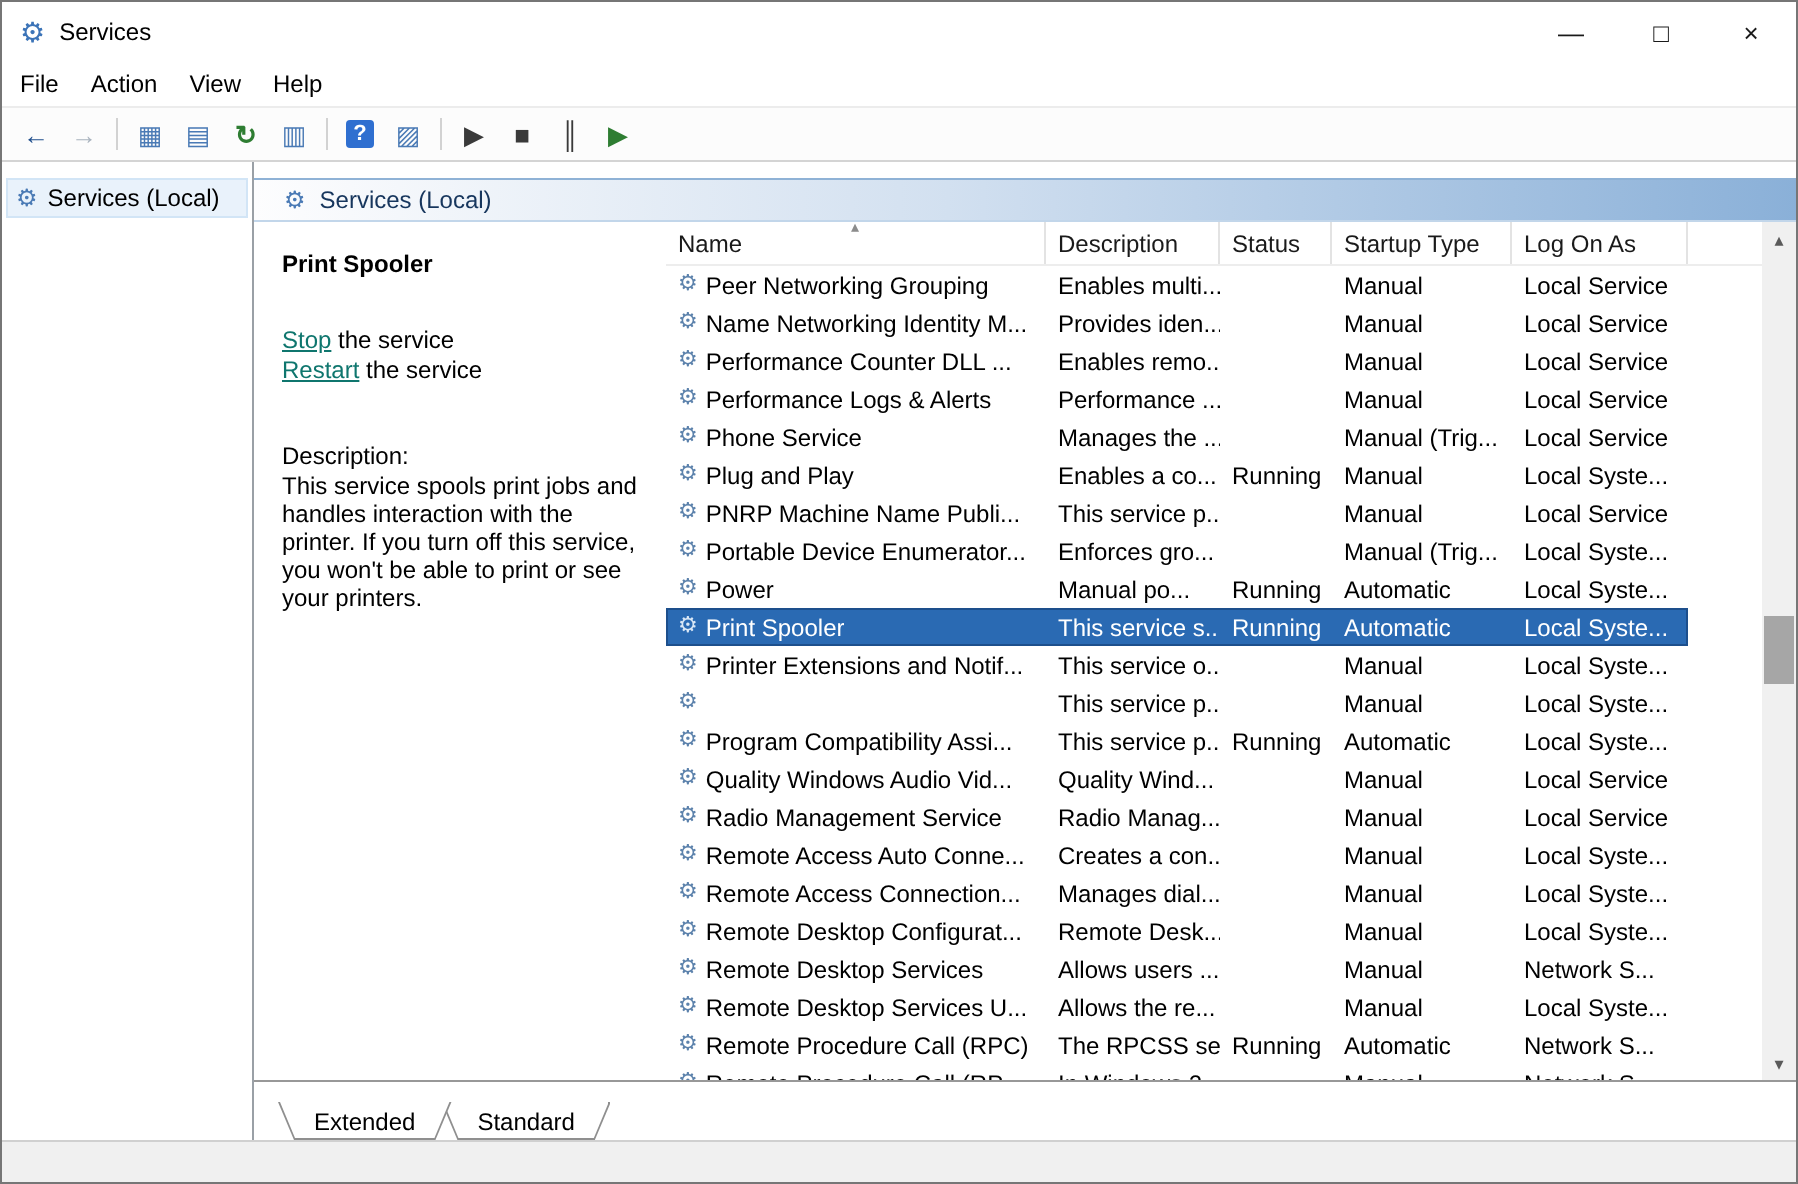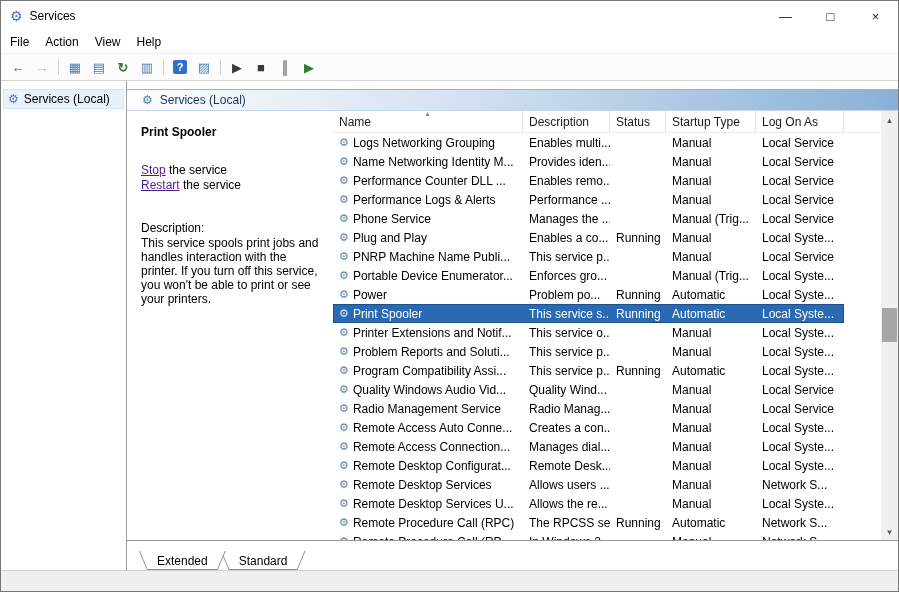--- a/index.html
+++ b/index.html
@@ -40,21 +40,21 @@
                border-top:1px solid #8fb2d6;border-bottom:1px solid #c2d6ea;}
   .gear-sm{color:#4a7ab5;font-size:12px;line-height:1;}
 
   .content{flex:1;display:flex;min-height:0;}
 
   
   .extended-panel{flex:0 0 206px;box-sizing:border-box;padding:14px 10px 0 14px;overflow:hidden;}
   .svc-title{font-weight:bold;}
   .svc-actions{margin-top:24px;}
   .action-line{line-height:15px;}
-  .link{color:#4c1d95;text-decoration:underline;cursor:pointer;}
+  .link{color:#0f766e;text-decoration:underline;cursor:pointer;}
   .desc-label{margin-top:28px;}
   .desc-text{margin-top:1px;line-height:14px;width:184px;}
 
   
   .list-area{flex:1;display:flex;flex-direction:column;min-width:0;}
   .list-header{flex:0 0 21px;display:flex;border-bottom:1px solid #ededed;}
   .hcol{display:flex;align-items:center;padding:0 6px;border-right:1px solid #e3e3e3;position:relative;
         box-sizing:border-box;color:#1a1a1a;}
   .sort-caret{position:absolute;top:-2px;left:50%;transform:translateX(-50%);font-size:8px;color:#8c8c8c;}
   .rows{flex:1;overflow:hidden;}
@@ -198,21 +198,21 @@
                 <span>Startup Type</span>
               </div>
               <div class="hcol c-logon">
                 <span>Log On As</span>
               </div>
             </div>
           <div class="rows">
               <div class="row">
                 <div class="cell c-name">
                   <span class="gear">⚙</span>
-                  <span style="overflow: hidden; white-space: nowrap;">Logs Networking Grouping</span>
+                  <span style="overflow: hidden; white-space: nowrap;">Peer Networking Grouping</span>
                 </div>
                 <div class="cell c-desc">Enables multi...</div>
                 <div class="cell c-status"></div>
                 <div class="cell c-startup">Manual</div>
                 <div class="cell c-logon">Local Service</div>
               </div>
               <div class="row">
                 <div class="cell c-name">
                   <span class="gear">⚙</span>
                   <span style="overflow: hidden; white-space: nowrap;">Name Networking Identity M...</span>
@@ -280,21 +280,21 @@
                 <div class="cell c-desc">Enforces gro...</div>
                 <div class="cell c-status"></div>
                 <div class="cell c-startup">Manual (Trig...</div>
                 <div class="cell c-logon">Local Syste...</div>
               </div>
               <div class="row">
                 <div class="cell c-name">
                   <span class="gear">⚙</span>
                   <span style="overflow: hidden; white-space: nowrap;">Power</span>
                 </div>
-                <div class="cell c-desc">Problem po...</div>
+                <div class="cell c-desc">Manual po...</div>
                 <div class="cell c-status">Running</div>
                 <div class="cell c-startup">Automatic</div>
                 <div class="cell c-logon">Local Syste...</div>
               </div>
               <div class="row selected">
                 <div class="cell c-name">
                   <span class="gear">⚙</span>
                   <span style="overflow: hidden; white-space: nowrap;">Print Spooler</span>
                 </div>
                 <div class="cell c-desc">This service s...</div>
@@ -308,21 +308,20 @@
                   <span style="overflow: hidden; white-space: nowrap;">Printer Extensions and Notif...</span>
                 </div>
                 <div class="cell c-desc">This service o...</div>
                 <div class="cell c-status"></div>
                 <div class="cell c-startup">Manual</div>
                 <div class="cell c-logon">Local Syste...</div>
               </div>
               <div class="row">
                 <div class="cell c-name">
                   <span class="gear">⚙</span>
-                  <span style="overflow: hidden; white-space: nowrap;">Problem Reports and Soluti...</span>
                 </div>
                 <div class="cell c-desc">This service p...</div>
                 <div class="cell c-status"></div>
                 <div class="cell c-startup">Manual</div>
                 <div class="cell c-logon">Local Syste...</div>
               </div>
               <div class="row">
                 <div class="cell c-name">
                   <span class="gear">⚙</span>
                   <span style="overflow: hidden; white-space: nowrap;">Program Compatibility Assi...</span>

